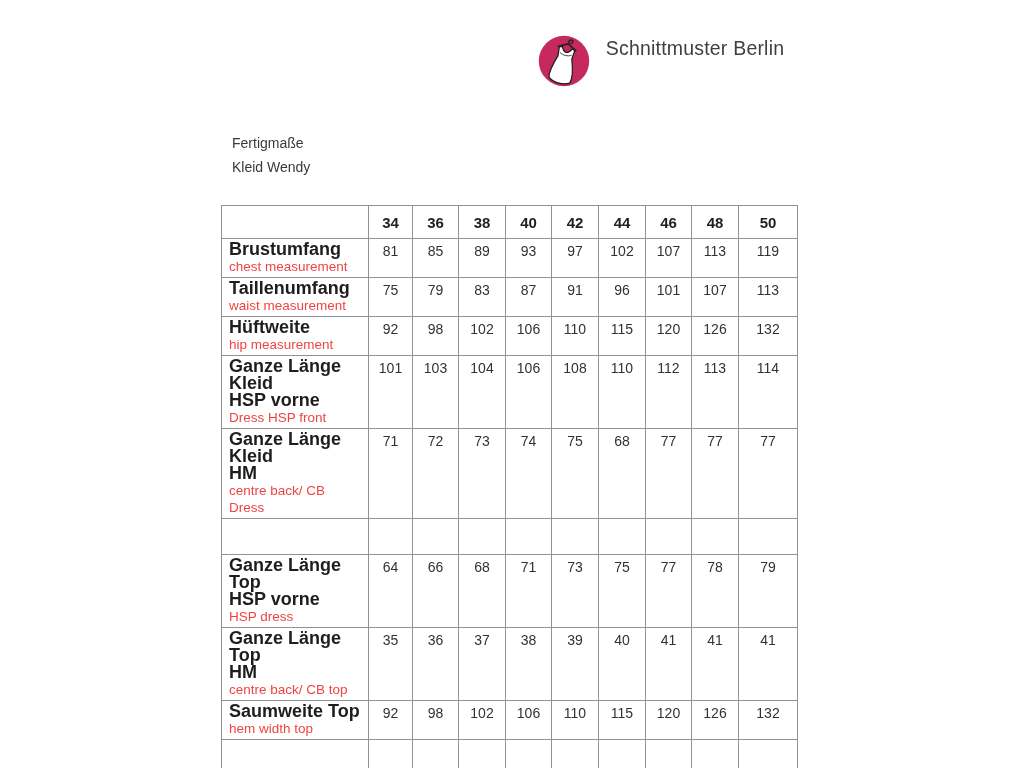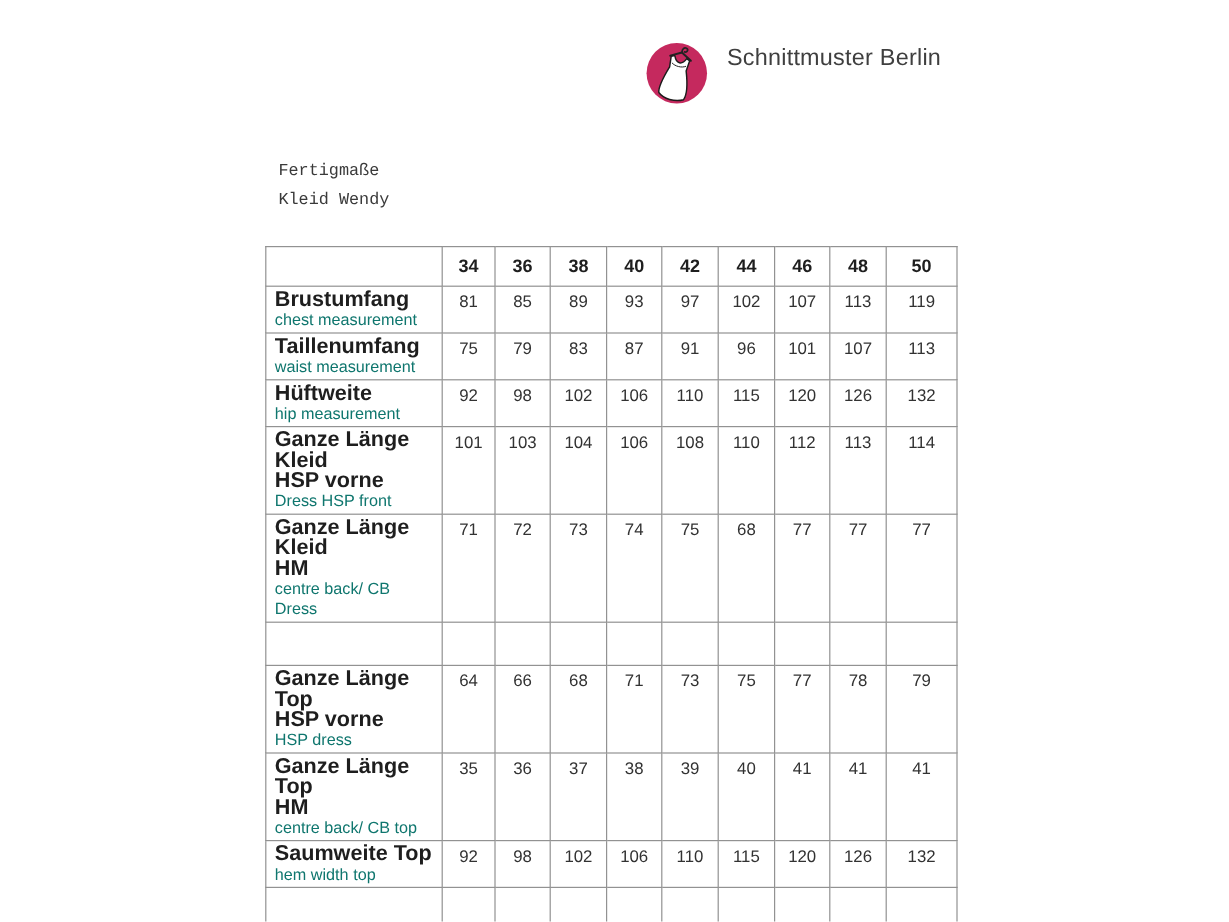--- a/index.html
+++ b/index.html
@@ -8,42 +8,42 @@
     font-family:"Liberation Sans", sans-serif;
     -webkit-font-smoothing:antialiased;
   }
   
   .logo{position:absolute;left:536px;top:33px;display:flex;align-items:flex-start;}
   .logo-icon{width:56px;height:56px;display:block;}
   .brand-block{position:absolute;left:67px;top:3px;width:184px;text-align:right;white-space:nowrap;}
   .brand-name{font-size:19.5px;color:#3f3f3f;letter-spacing:.2px;line-height:24px;text-align:center;}
   .brand-tagline{font-size:13.5px;line-height:18px;margin-top:2px;letter-spacing:.3px;}
   
-  .doc-title{position:absolute;left:232px;top:131px;font-size:14px;color:#3a3a3a;font-family:Liberation Mono, monospace;}
+  .doc-title{position:absolute;left:232px;top:131px;font-size:14px;color:#3a3a3a;}
   .doc-title div{line-height:24px;}
   
   table.sizes{
     position:absolute;left:221px;top:205px;width:576px;
     border-collapse:collapse;table-layout:fixed;
   }
   table.sizes th, table.sizes td{border:1px solid #929292;}
   table.sizes th{
     font-weight:bold;font-size:15px;color:#1e1e1e;
     height:32px;text-align:center;vertical-align:middle;padding:0;
   }
   td.val{
     font-size:14px;color:#323232;text-align:center;vertical-align:top;
     padding-top:4px;
   }
   td.label-col{vertical-align:top;padding:2px 4px 2px 7px;}
   td.label-col .de{
     font-weight:bold;font-size:18px;color:#1e1e1e;line-height:17px;white-space:pre-line;
   }
   td.label-col .en{
-    font-weight:normal;font-size:13.5px;color:#0f766e;line-height:17px;white-space:pre-line;
+    font-weight:normal;font-size:13.5px;color:#ef4444;line-height:17px;white-space:pre-line;
   }
   tr.spacer-row td{height:33px;}
   tr.spacer-row:last-child td{height:37px;}
 </style>
 </head>
 <body>
 
 <div class="logo">
   <svg class="logo-icon" viewBox="0 0 60 60" aria-hidden="true">
     <circle cx="30" cy="30" r="27" fill="#c5295e"></circle>

